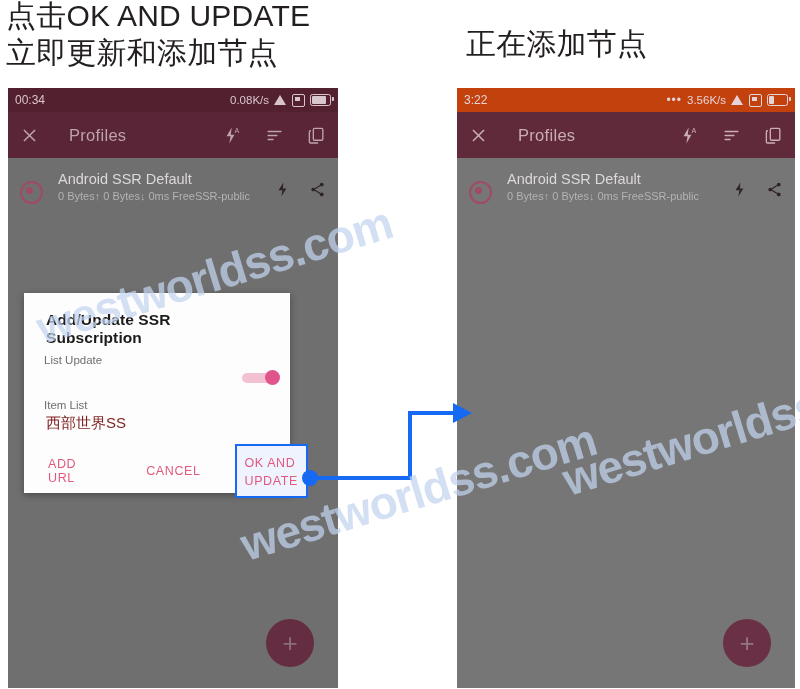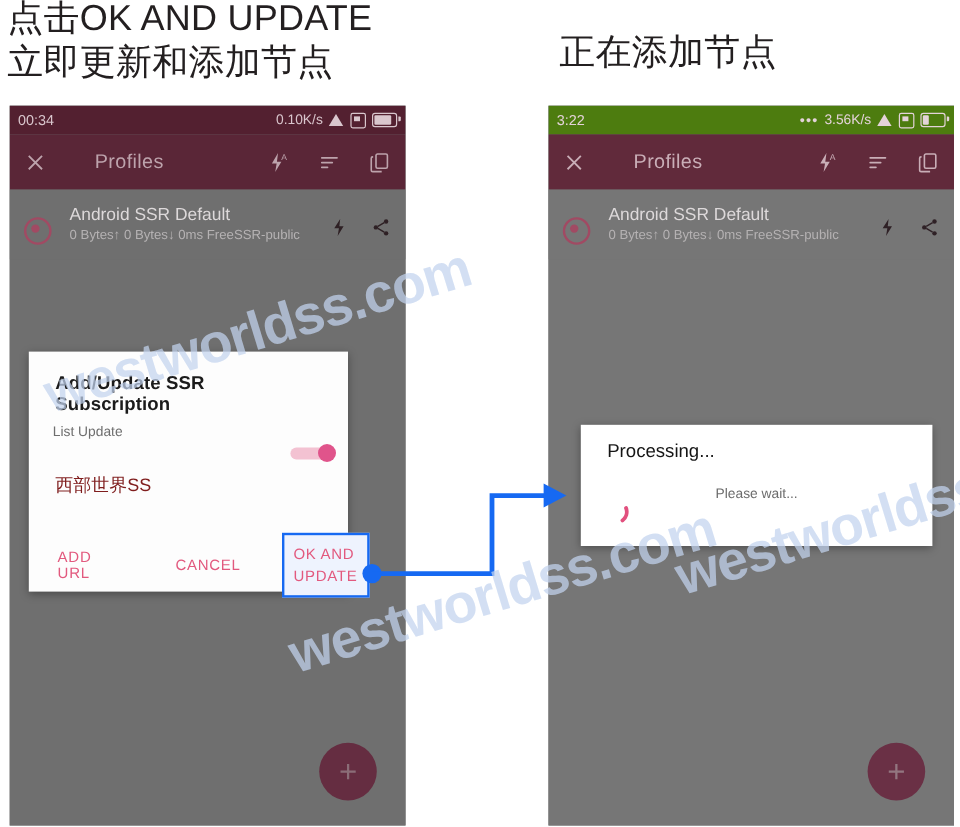--- a/index.html
+++ b/index.html
@@ -35,21 +35,21 @@
   
   .statusbar{
     height:24px;
     background:#532030;
     color:#d9c6cd;
     font-size:11.5px;
     display:flex;align-items:center;
     padding:0 7px;
     box-sizing:border-box;
   }
-  #phone-right .statusbar{background:#4d7c0f;color:#e4d3d9;}
+  #phone-right .statusbar{background:#c2410c;color:#e4d3d9;}
   .sb-time{flex:0 0 auto;font-size:12px;}
   .sb-right{margin-left:auto;display:flex;align-items:center;gap:5px;}
   .sb-dots{letter-spacing:1px;font-size:12px;}
   .sb-speed{font-size:11.5px;}
   .ico-wifi{width:13px;height:10px;position:relative;display:inline-block;}
   .ico-wifi:before{
     content:"";position:absolute;left:0;bottom:0;
     border-left:6.5px solid transparent;border-right:6.5px solid transparent;
     border-bottom:10px solid currentColor;
   }
@@ -62,21 +62,21 @@
   #phone-right .ico-batt i{width:5px;}
 
   .appbar{
     height:46px;background:#5a2637;
     display:flex;align-items:center;
     padding:0 12px;box-sizing:border-box;
     color:#bda3ac;
   }
   #phone-right .appbar{background:#612a3b;color:#c9aeb7;}
   .appbar .title{
-    font-size:16.5px;margin-left:40px;letter-spacing:.3px;
+    font-size:16.5px;margin-left:30px;letter-spacing:.3px;
     flex:1 1 auto;
   }
   .bar-icons{display:flex;align-items:center;gap:23px;}
   .svgicon{display:block;}
 
   
   .listwrap{background:#6f6f6f;}
   #phone-right .listwrap{background:#767676;}
   .list-row{
     display:flex;align-items:flex-start;
@@ -188,21 +188,21 @@
 立即更新和添加节点</div>
   <div class="caption" id="caption-right">正在添加节点</div>
 
   <div class="phone" id="phone-left">
     <div class="body-bg"></div>
     <div class="phone-inner">
 
       <div class="statusbar">
         <span class="sb-time">00:34</span>
         <span class="sb-right">
-          <span class="sb-speed">0.10K/s</span>
+          <span class="sb-speed">0.08K/s</span>
           <span class="ico-wifi"></span>
           <span class="ico-sq"></span>
           <span class="ico-batt">
               <i></i>
             </span>
         </span>
       </div>
 
       <div class="appbar">
         <span>
@@ -260,20 +260,21 @@
 
     <div class="dialog" id="add-update-dialog">
       <div class="dlg-title">Add/Update SSR Subscription</div>
       <div class="dlg-label">List Update</div>
       <div class="switch-row">
         <span class="switch">
           <span class="track"></span>
           <span class="thumb"></span>
         </span>
       </div>
+      <div class="dlg-label">Item List</div>
       <div class="dlg-value">西部世界SS</div>
       <div class="dlg-actions">
         <span class="txtbtn">ADD URL</span>
         <span class="txtbtn mid">CANCEL</span>
         <span class="btn-highlight">
           <span class="txtbtn">OK AND UPDATE</span>
         </span>
       </div>
     </div>
 
@@ -346,29 +347,20 @@
                   <circle cx="6" cy="12" r="2.6"></circle>
                   <circle cx="18" cy="19" r="2.6"></circle>
                 <path d="M8.3 10.8 L15.8 6.4 M8.3 13.2 L15.8 17.6" stroke="currentColor" stroke-width="1.7"></path>
               </svg>
             </span>
           </span>
         </div>
       </div>
     </div>
 
-    <div class="dialog" id="processing-dialog">
-      <div class="proc-title">Processing...</div>
-      <div class="proc-wait">Please wait...</div>
-      <span class="spinner">
-        <svg width="26" height="26" viewBox="0 0 26 26" fill="none">
-          <path d="M4 9 A9 9 0 0 1 14 5" stroke="#e2507e" stroke-width="3.2" stroke-linecap="round" transform="rotate(128 13 13)"></path>
-        </svg>
-      </span>
-    </div>
 
     <div class="fab">
       <span>+</span>
     </div>
   </div>
 
   <svg id="flow-arrow" viewBox="0 0 175 90">
     <circle cx="10" cy="78" r="8" fill="#1669f2"></circle>
     <path d="M10 78 H110 V13 H158" stroke="#1669f2" stroke-width="4" fill="none"></path>
     <path d="M153 3 L172 13 L153 23 Z" fill="#1669f2"></path>

